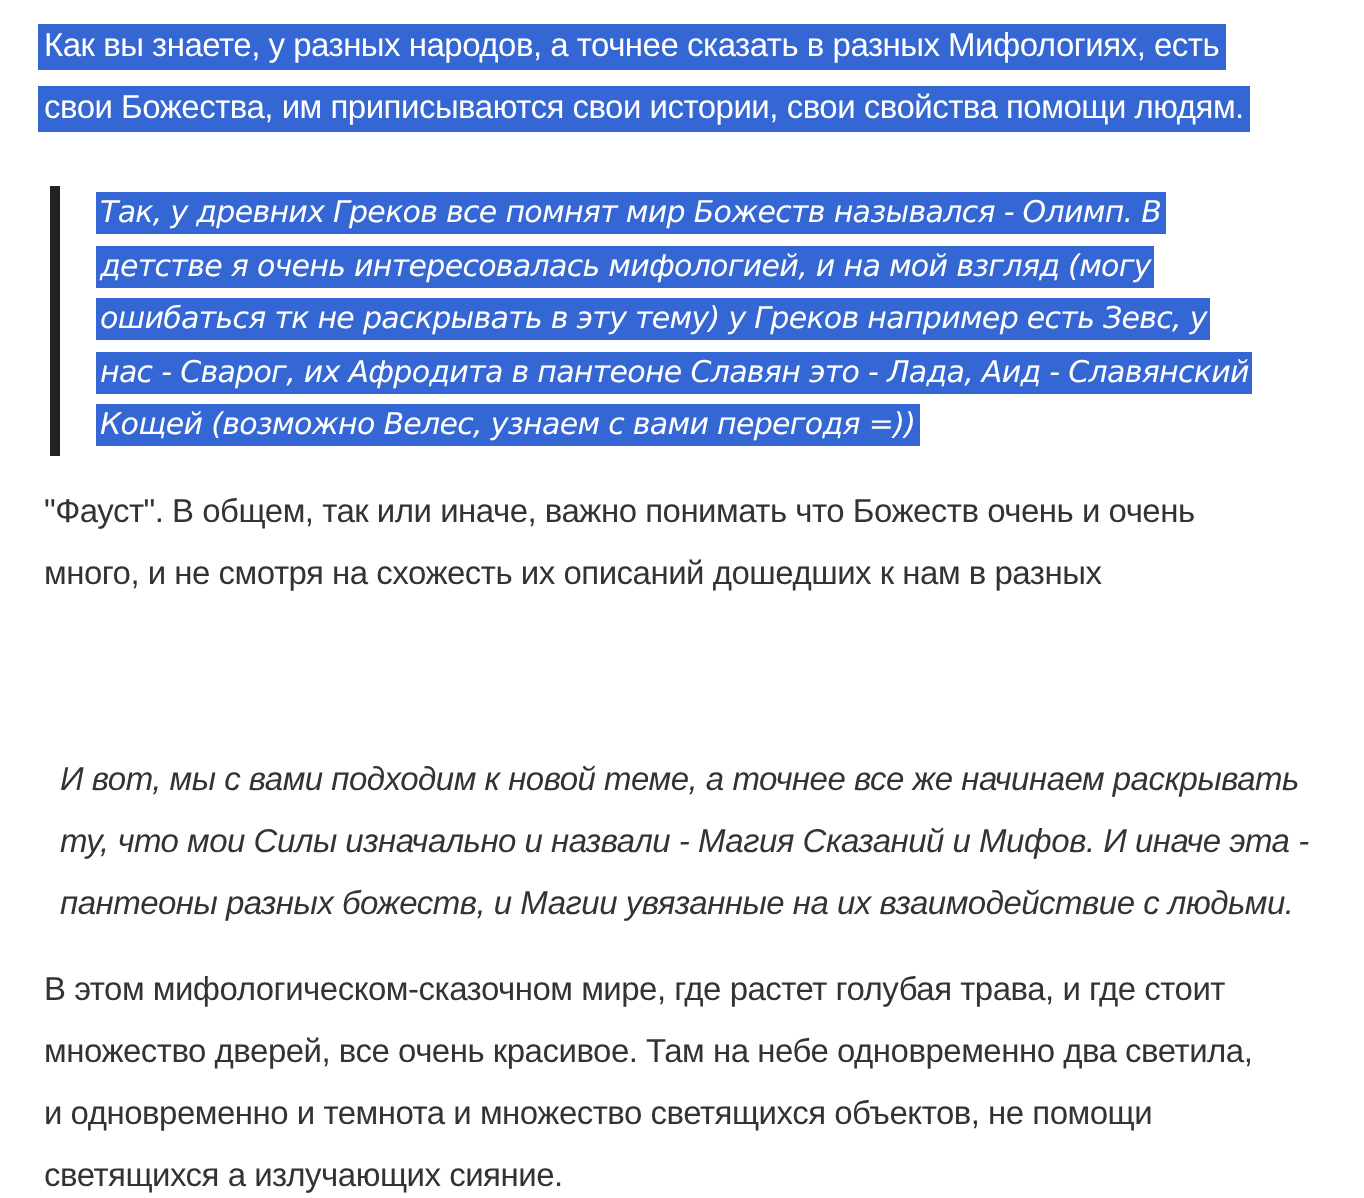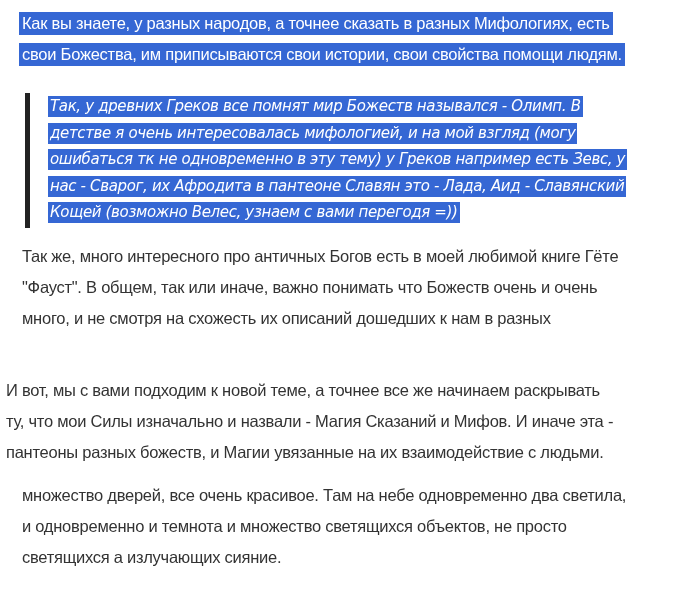--- a/index.html
+++ b/index.html
@@ -57,61 +57,61 @@
     font-family: "DejaVu Sans", sans-serif;
     font-size: 15px;
     line-height: 26.5px;
     letter-spacing: -0.35px;
   }
   .quote .line .hl {
     padding: 1px 2px 2px 2px;
     margin-left: -2px;
   }
   .p2 { position: absolute; left: 22px; top: 241px; }
-  .p3 { position: absolute; left: 6px; top: 375px; }
+  .p3 { position: absolute; left: 30px; top: 375px; font-style: italic; }
   .p4 { position: absolute; left: 22px; top: 480px; }
   .plain .para {
     color: #333333;
   }
 </style>
 </head>
 <body>
 
 <div class="article">
   <p class="para sel">
     <span class="line"><span class="hl">Как вы знаете, у разных народов, а точнее сказать в разных Мифологиях, есть</span></span>
     <span class="line"><span class="hl">свои Божества, им приписываются свои истории, свои свойства помощи людям.</span></span>
   </p>
 </div>
 
 <div class="quote">
   <p class="para sel">
     <span class="line"><span class="hl">Так, у древних Греков все помнят мир Божеств назывался - Олимп. В</span></span>
     <span class="line"><span class="hl">детстве я очень интересовалась мифологией, и на мой взгляд (могу</span></span>
-    <span class="line"><span class="hl">ошибаться тк не одновременно в эту тему) у Греков например есть Зевс, у</span></span>
+    <span class="line"><span class="hl">ошибаться тк не раскрывать в эту тему) у Греков например есть Зевс, у</span></span>
     <span class="line"><span class="hl">нас - Сварог, их Афродита в пантеоне Славян это - Лада, Аид - Славянский</span></span>
     <span class="line"><span class="hl">Кощей (возможно Велес, узнаем с вами перегодя =))</span></span>
   </p>
 </div>
 
 <div class="p2 plain">
   <p class="para">
-    <span class="line">Так же, много интересного про античных Богов есть в моей любимой книге Гёте</span>
     <span class="line">"Фауст". В общем, так или иначе, важно понимать что Божеств очень и очень</span>
     <span class="line">много, и не смотря на схожесть их описаний дошедших к нам в разных</span>
   </p>
 </div>
 
 <div class="p3 plain">
   <p class="para">
     <span class="line">И вот, мы с вами подходим к новой теме, а точнее все же начинаем раскрывать</span>
     <span class="line">ту, что мои Силы изначально и назвали - Магия Сказаний и Мифов. И иначе эта -</span>
     <span class="line">пантеоны разных божеств, и Магии увязанные на их взаимодействие с людьми.</span>
   </p>
 </div>
 
 <div class="p4 plain">
   <p class="para">
+    <span class="line">В этом мифологическом-сказочном мире, где растет голубая трава, и где стоит</span>
     <span class="line">множество дверей, все очень красивое. Там на небе одновременно два светила,</span>
-    <span class="line">и одновременно и темнота и множество светящихся объектов, не просто</span>
+    <span class="line">и одновременно и темнота и множество светящихся объектов, не помощи</span>
     <span class="line">светящихся а излучающих сияние.</span>
   </p>
 </div>
 
 </body></html>

